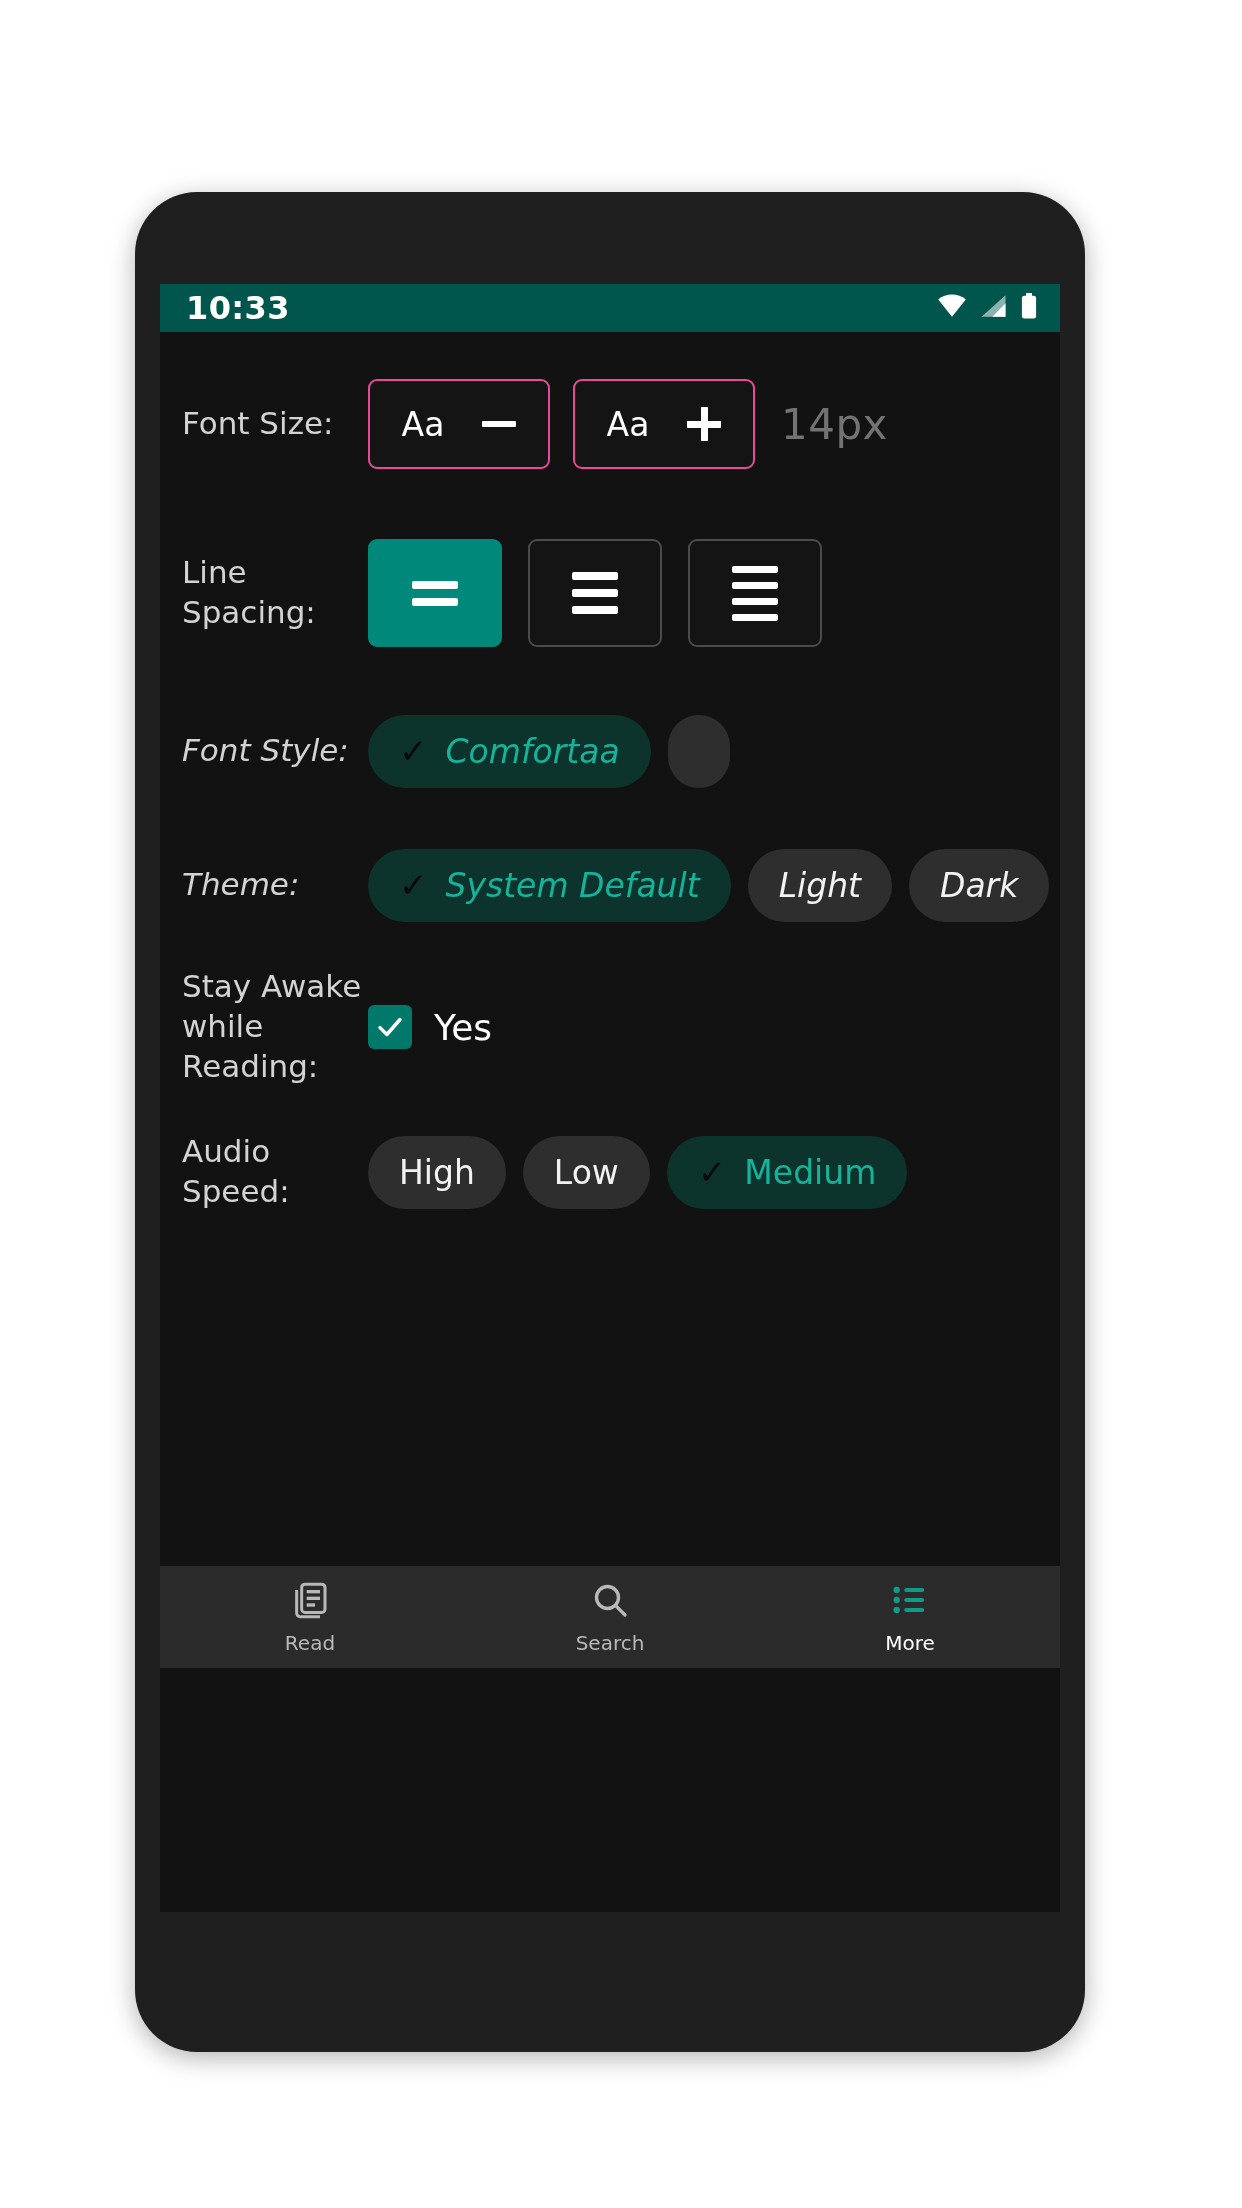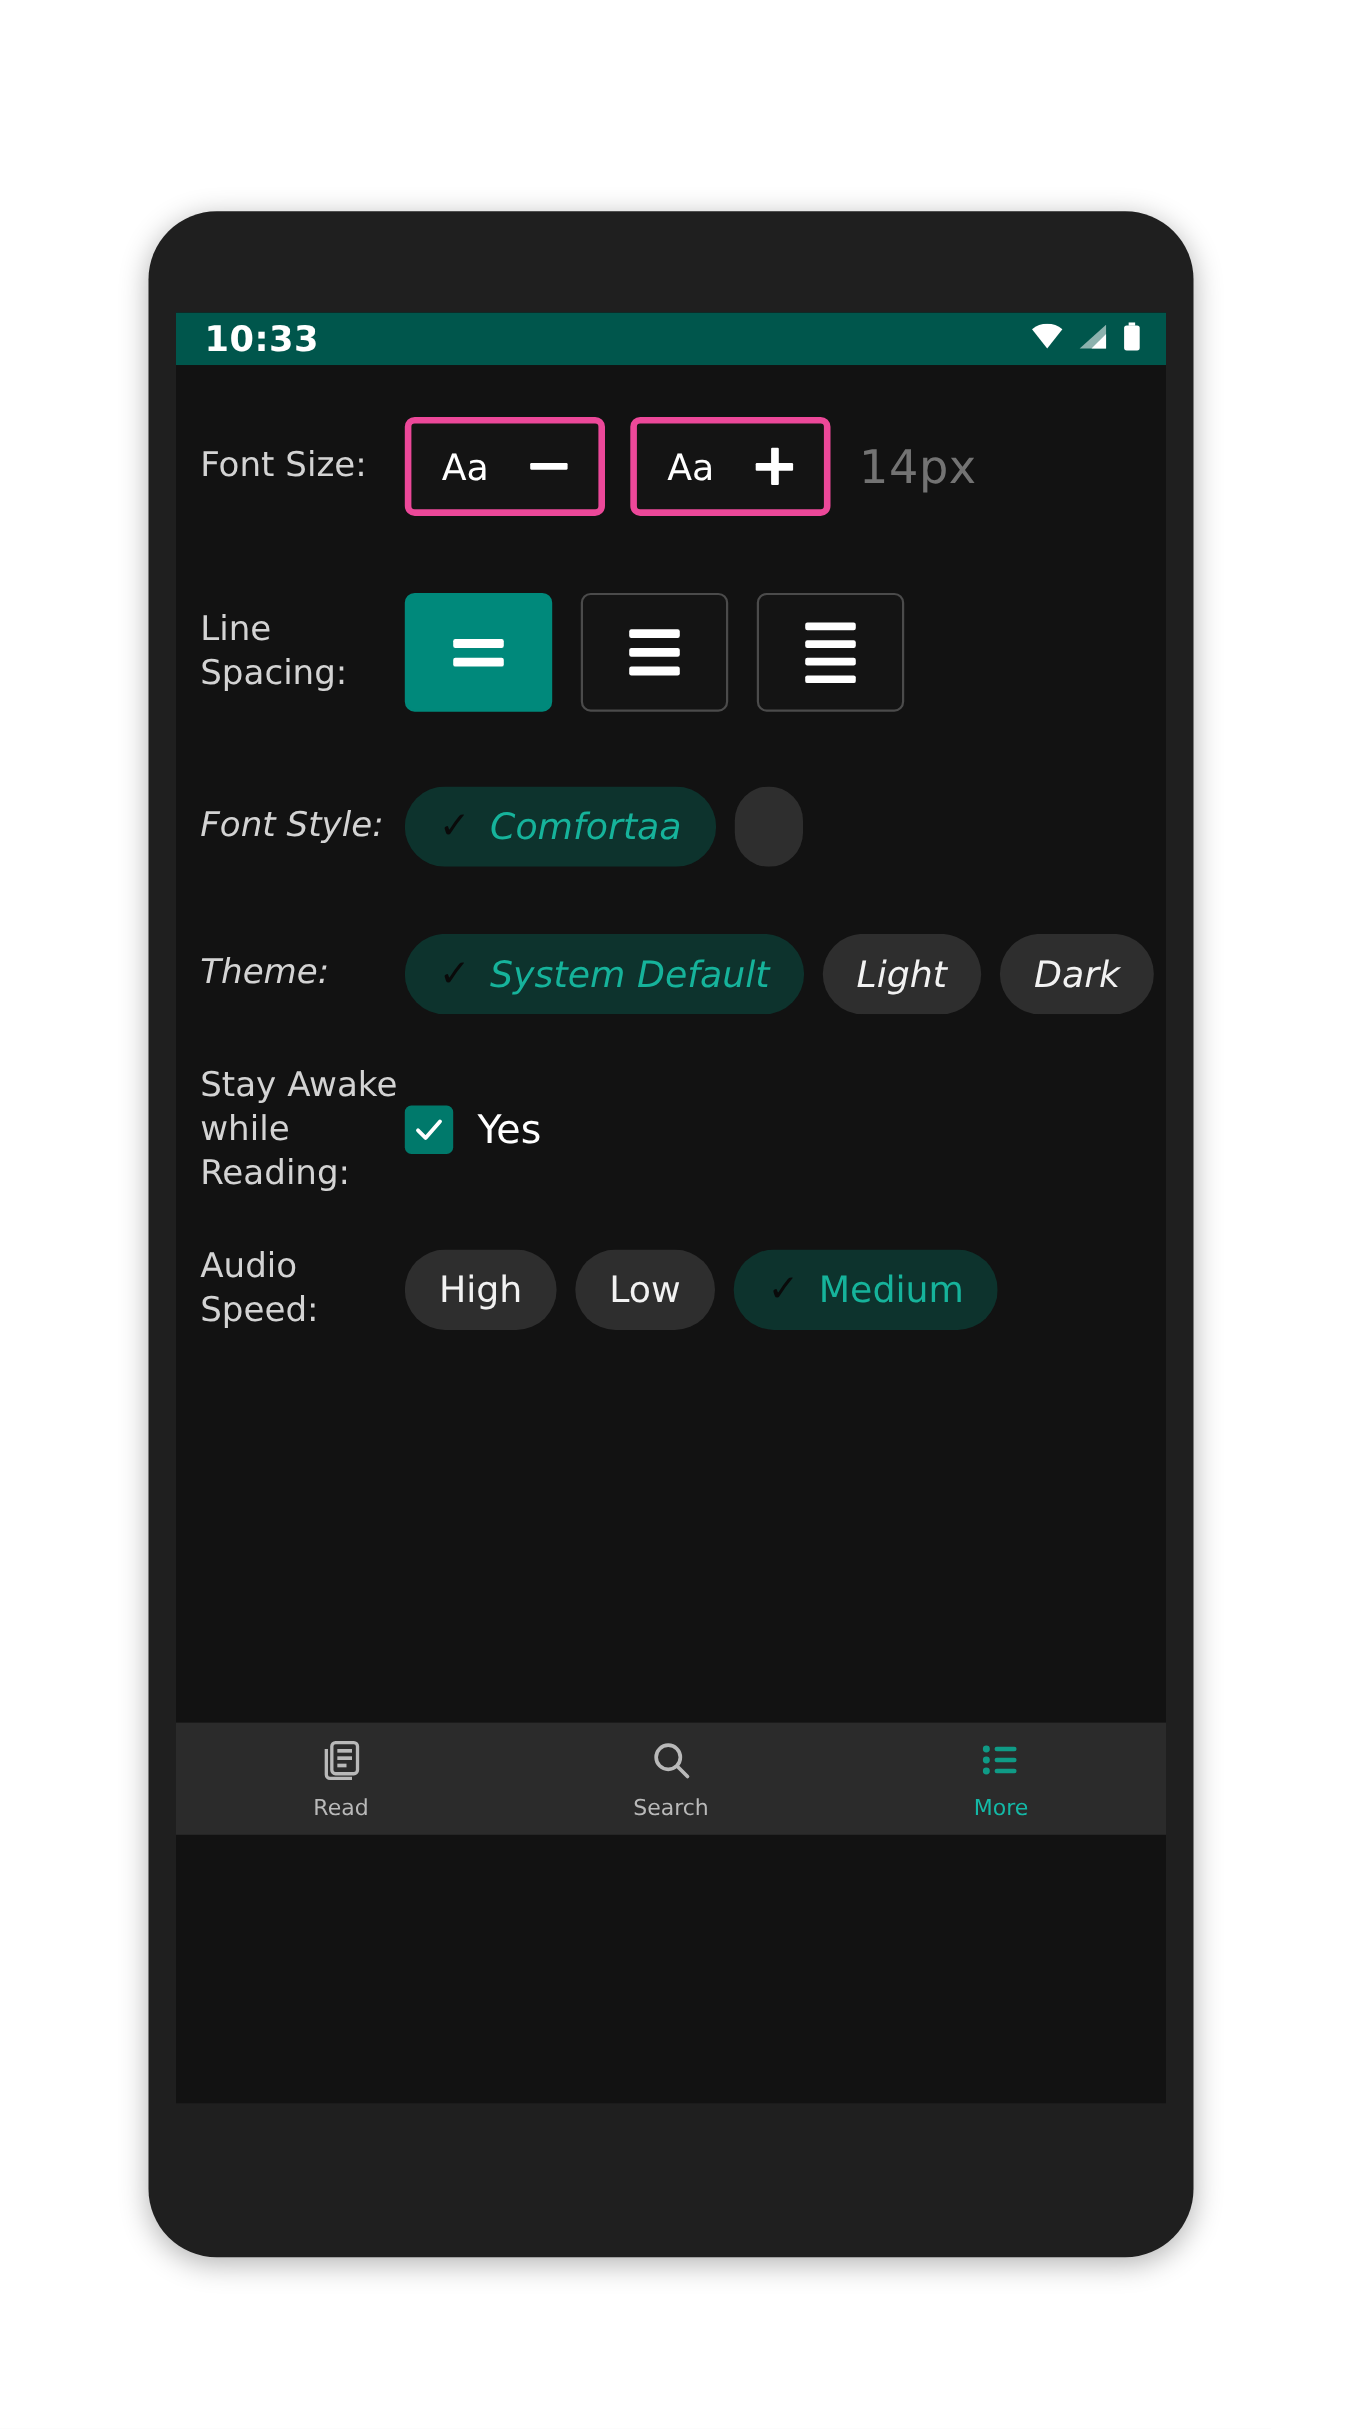--- a/index.html
+++ b/index.html
@@ -47,21 +47,21 @@
 
   .row{ display:flex; align-items:center; }
   .row-label{
     color:#d3d3d3; font-size:31px; line-height:1.28;
     width:208px; flex:0 0 208px; padding-left:22px;
   }
 
   
   .row-fontsize{ height:170px; padding-top:14px; }
   .size-btn{
-    width:182px; height:90px; border:6px solid #ec4899; border-radius:9px;
+    width:182px; height:90px; border:2px solid #ec4899; border-radius:9px;
     background:#141414; display:flex; align-items:center; justify-content:center; gap:38px;
     color:#fff; font-size:33px;
   }
   .size-btn:first-of-type{ margin-left:0; }
   .size-btn + .size-btn{ margin-left:23px; }
   .glyph-minus{ display:inline-block; width:34px; height:6px; background:#fff; border-radius:1px; }
   .glyph-plus{ position:relative; display:inline-block; width:34px; height:34px; }
   .glyph-plus:before,.glyph-plus:after{ content:""; position:absolute; background:#fff; border-radius:1px; }
   .glyph-plus:before{ left:0; top:14px; width:34px; height:7px; }
   .glyph-plus:after{ top:0; left:14px; width:7px; height:34px; }
@@ -103,21 +103,21 @@
 
   
   .bottom-nav{
     position:absolute; left:0; bottom:0; width:900px; height:102px;
     background:#2b2b2b; display:flex; align-items:center;
   }
   .nav-item{
     flex:1; display:flex; flex-direction:column; align-items:center; justify-content:center; gap:7px;
   }
   .nav-label{ font-size:20px; color:#b9b9b9; }
-  .nav-item.active .nav-label{ color:#14b8a6; }
+  .nav-item.active .nav-label{ color:#ffffff; }
 </style>
 </head>
 <body>
 
 <div id="stage">
   <div class="phone-frame"></div>
 
   <div class="screen">
 
     <div class="status-bar">

